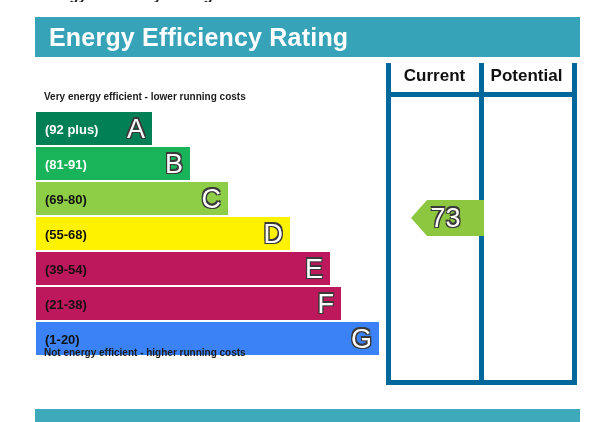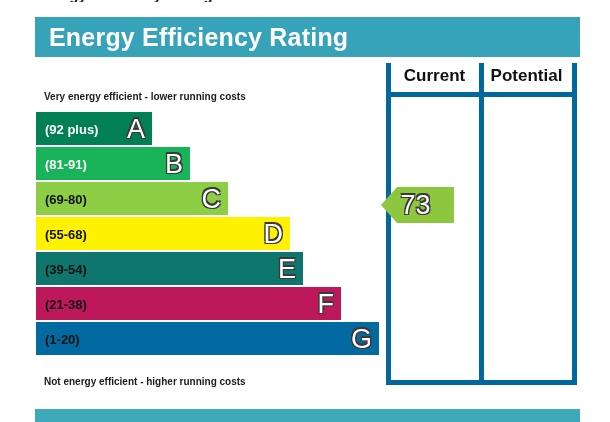--- a/index.html
+++ b/index.html
@@ -72,21 +72,21 @@
 
   .scale-note {
     position: absolute;
     left: 44px;
     font-size: 10px;
     font-weight: bold;
     color: #1b1b1b;
     white-space: nowrap;
   }
   #note-top    { top: 91px; }
-  #note-bottom { top: 376px; }
+  #note-bottom { top: 347px; }
 
   
   .band {
     position: absolute;
     left: 36px;
     height: 33px;
     box-sizing: border-box;
   }
   .band-range {
     position: absolute;
@@ -163,21 +163,21 @@
   #head-current   { left: 2px; }
   #head-potential { left: 94px; }
 
   
   .rating-arrow {
     position: absolute;
     height: 36px;
     width: 73px;
     top: 187px;
   }
-  #arrow-current   { left: 381px; }
+  #arrow-current   { left: 411px; margin-top: 13px; }
   #arrow-potential { left: 484px; }
   .rating-arrow .shape {
     position: absolute;
     inset: 0;
     clip-path: polygon(0% 50%, 22% 0%, 100% 0%, 100% 100%, 22% 100%);
   }
   .rating-arrow .value {
     position: absolute;
     left: 0; right: 4px;
     top: 50%;
@@ -216,29 +216,29 @@
         <span class="band-letter">B</span>
       </div>
       <div class="band" style="background: rgb(141, 206, 70); width: 192px; top: 182px;">
         <span class="band-range">(69-80)</span>
         <span class="band-letter">C</span>
       </div>
       <div class="band" style="background: rgb(255, 242, 0); width: 254px; top: 217px;">
         <span class="band-range">(55-68)</span>
         <span class="band-letter">D</span>
       </div>
-      <div class="band" style="background: #0f766e; width: 267px; top: 252px;">
+      <div class="band" style="background: #be185d; width: 294px; top: 252px;">
         <span class="band-range">(39-54)</span>
         <span class="band-letter">E</span>
       </div>
       <div class="band" style="background: #be185d; width: 305px; top: 287px;">
         <span class="band-range">(21-38)</span>
         <span class="band-letter">F</span>
       </div>
-      <div class="band" style="background: #0369a1; width: 343px; top: 322px;">
+      <div class="band" style="background: #3b82f6; width: 343px; top: 322px;">
         <span class="band-range">(1-20)</span>
         <span class="band-letter">G</span>
       </div>
     </div>
 
   <div class="scale-note" id="note-bottom">Not energy efficient - higher running costs</div>
 
   <div id="col-frame">
     <div class="vline" id="vline-left" style="background: rgb(0, 104, 155);"></div>
     <div class="vline" id="vline-mid" style="background: rgb(0, 104, 155);"></div>

